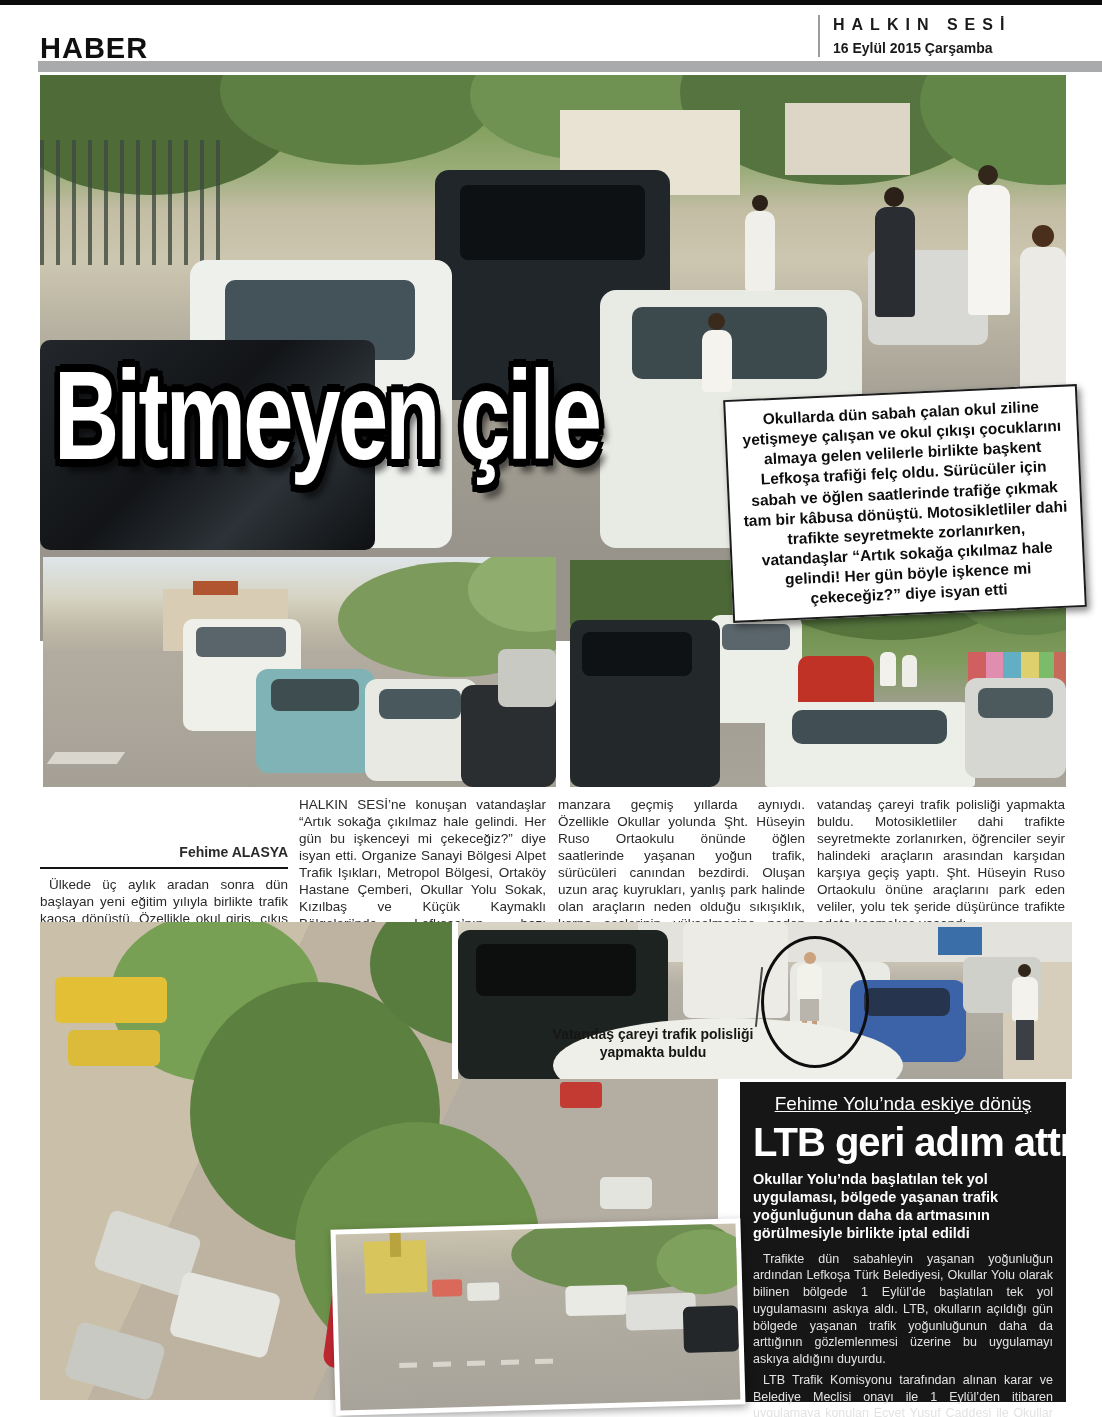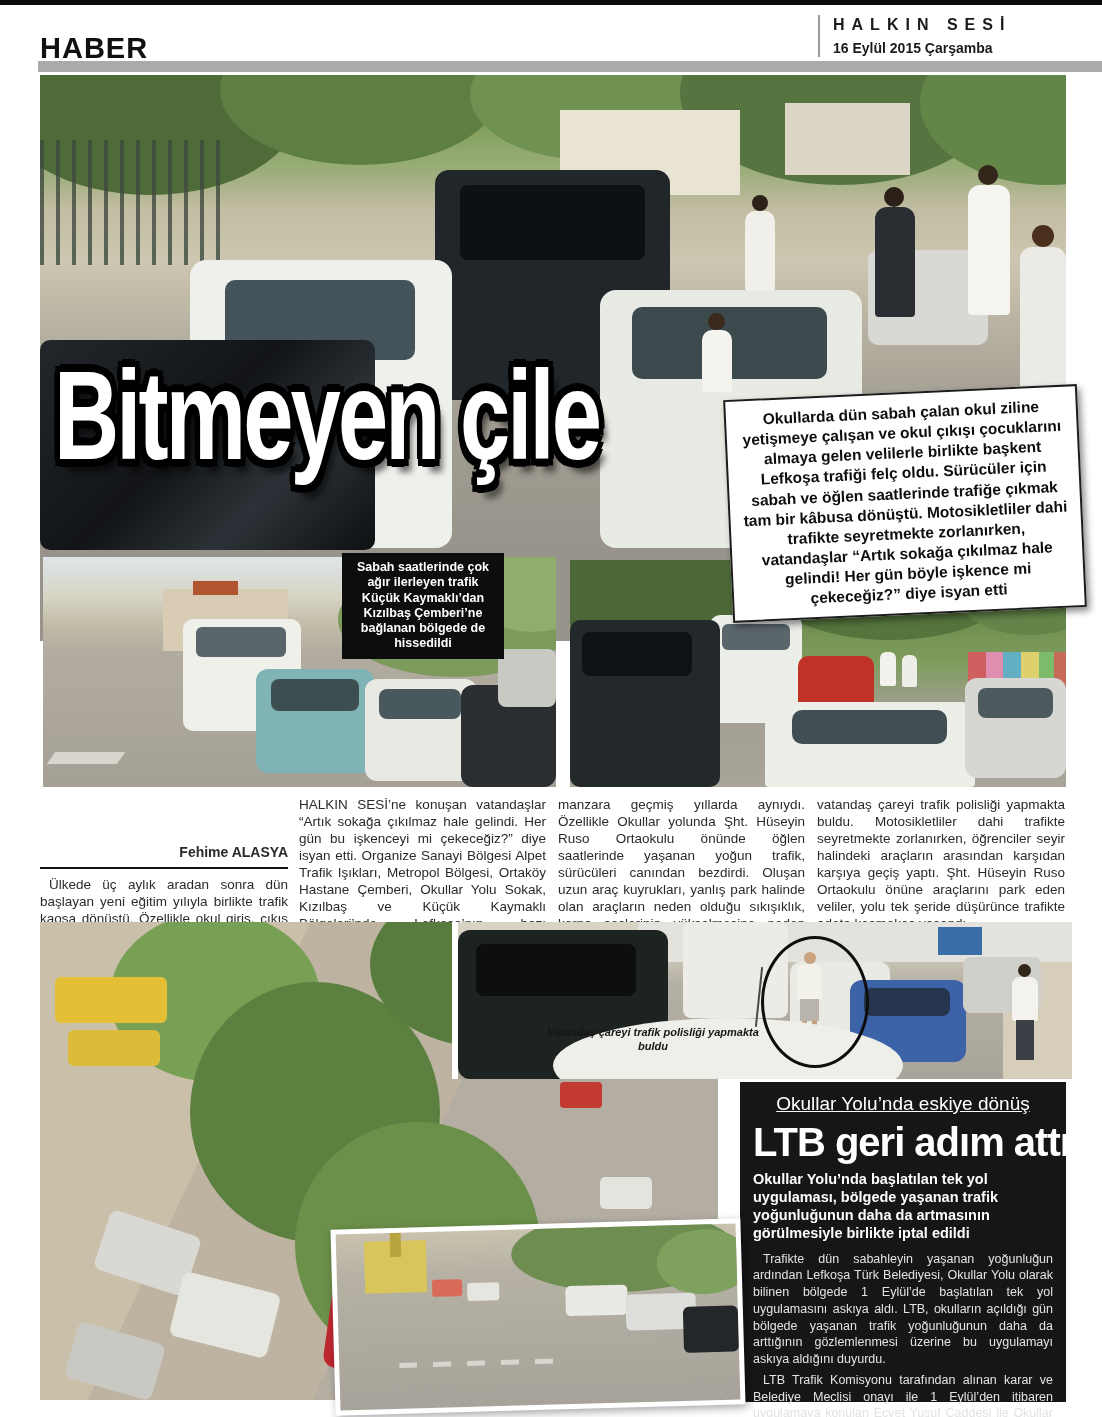--- a/index.html
+++ b/index.html
@@ -31,21 +31,21 @@
   .leadbox{position:absolute;left:728px;top:392px;width:328px;z-index:6;background:#fff;
            border:2px solid #1c1c1c;box-shadow:3px 4px 7px rgba(0,0,0,.45);
            transform:rotate(-2.6deg);padding:9px 11px;text-align:center;
            font-weight:bold;font-size:15.5px;line-height:1.3;color:#0e0e0e;}
 
   
   .cap-left{position:absolute;left:342px;top:553px;width:146px;z-index:6;background:#0d0d0d;
             color:#fff;font-weight:bold;font-size:12.5px;line-height:1.22;text-align:center;
             padding:7px 8px;}
   .cap-street{position:absolute;left:80px;top:104px;width:230px;z-index:4;color:#161616;
-              font-weight:bold;font-size:11px;line-height:1.25;text-align:center;font-style:italic;}
+              font-weight:bold;font-size:14px;line-height:1.25;text-align:center;}
 
   
   .col{position:absolute;top:796px;width:248px;font-size:13.5px;line-height:1.26;
        text-align:justify;color:#2a2a2a;}
   .byline{font-weight:bold;font-size:14px;text-align:right;padding-bottom:5px;
           border-bottom:2px solid #151515;margin-bottom:7px;margin-top:48px;}
   .indent{text-indent:9px;}
 
   
   .ltb{position:absolute;left:740px;top:1082px;width:326px;height:320px;background:#161616;
@@ -120,23 +120,20 @@
     <i class="s" style="left:153px;top:70px;width:90px;height:30px;border-radius:6px;background:#59656a;"></i>
     <i class="s" style="left:213px;top:112px;width:118px;height:104px;border-radius:12px;background:#7fb3b5;"></i>
     <i class="s" style="left:228px;top:122px;width:88px;height:32px;border-radius:8px;background:#3e4d50;"></i>
     <i class="s" style="left:322px;top:122px;width:112px;height:102px;border-radius:12px;background:#e8e9e3;"></i>
     <i class="s" style="left:336px;top:132px;width:82px;height:30px;border-radius:8px;background:#49585c;"></i>
     <i class="s" style="left:418px;top:128px;width:95px;height:102px;border-radius:12px;background:#2a2e30;"></i>
     <i class="s" style="left:455px;top:92px;width:58px;height:58px;border-radius:8px;background:#c9c9c4;"></i>
     <i class="s" style="left:8px;top:195px;width:70px;height:12px;background:#d9d6cd;transform:skewX(-35deg);"></i>
   </div>
 
-  <div class="cap-left">
-    <span>Sabah saatlerinde çok ağır ilerleyen trafik Küçük Kaymaklı’dan Kızılbaş Çemberi’ne bağlanan bölgede de hissedildi</span>
-  </div>
 
   <div class="photo" style="left:570px;top:560px;width:496px;height:227px;
        background:linear-gradient(180deg,#5f7d43 0,#6f8f4f 62px,#7f9c5e 102px,#a39f94 150px,#a8a49a 227px);">
     <i class="s" style="left:-30px;top:-35px;width:240px;height:120px;border-radius:50%;background:#4c6836;"></i>
     <i class="s" style="left:190px;top:-45px;width:260px;height:125px;border-radius:50%;background:#55753d;"></i>
     <i class="s" style="left:380px;top:-25px;width:160px;height:100px;border-radius:50%;background:#648549;"></i>
     <i class="s" style="left:398px;top:92px;width:98px;height:64px;background:linear-gradient(90deg,#d06060 0 18%,#e08db0 18% 36%,#62aec2 36% 54%,#ddd06d 54% 72%,#7cbb6a 72% 88%,#c86a5a 88% 100%);"></i>
     <i class="s" style="left:140px;top:55px;width:92px;height:108px;border-radius:10px;background:#eceee8;"></i>
     <i class="s" style="left:152px;top:64px;width:68px;height:26px;border-radius:6px;background:#5a666b;"></i>
     <i class="s" style="left:228px;top:96px;width:76px;height:82px;border-radius:10px;background:#c03226;"></i>
@@ -223,21 +220,21 @@
       <i class="s" style="left:95px;top:48px;width:30px;height:17px;border-radius:3px;background:#d96a5a;"></i>
       <i class="s" style="left:130px;top:52px;width:32px;height:18px;border-radius:3px;background:#e6e6e0;"></i>
       <i class="s" style="left:228px;top:58px;width:62px;height:30px;border-radius:5px;background:#eaeae4;"></i>
       <i class="s" style="left:288px;top:68px;width:70px;height:36px;border-radius:5px;background:#dededa;"></i>
       <i class="s" style="left:345px;top:82px;width:55px;height:46px;border-radius:6px;background:#24272a;"></i>
       <i class="s" style="left:60px;top:130px;width:160px;height:5px;background:repeating-linear-gradient(90deg,#d8d5cc 0 18px,rgba(0,0,0,0) 18px 34px);"></i>
     </div>
   </div>
 
   <div class="ltb">
-    <div class="ltb-kicker">Okullar Yolu’nda eskiye dönüş</div>
+    <div class="ltb-kicker">Fehime Yolu’nda eskiye dönüş</div>
     <div class="ltb-head">LTB geri adım attı</div>
     <div class="ltb-deck">Okullar Yolu’nda başlatılan tek yol uygulaması, bölgede yaşanan trafik yoğunluğunun daha da artmasının görülmesiyle birlikte iptal edildi</div>
     <div class="ltb-body">
       <p>Trafikte dün sabahleyin yaşanan yoğunluğun ardından Lefkoşa Türk Belediyesi, Okullar Yolu olarak bilinen bölgede 1 Eylül’de başlatılan tek yol uygulamasını askıya aldı. LTB, okulların açıldığı gün bölgede yaşanan trafik yoğunluğunun daha da arttığının gözlemlenmesi üzerine bu uygulamayı askıya aldığını duyurdu.</p>
       <p>LTB Trafik Komisyonu tarafından alınan karar ve Belediye Meclisi onayı ile 1 Eylül’den itibaren uygulamaya konulan Ecvet Yusuf Caddesi ile Okullar Yolu Sokak ve Şehit Sıtkı Hasan Sokak’ı kapsayan düzenlemeyle trafiğin rahatlatılması amaçlandığı belirtilen belediye açıklamasında, “okulların açıldığı dün itibarıyla bölgede yaşanan trafik yoğunluğunun daha da arttığının gözlemlendiği ve tek yol uygulamasının askıya alındığı” belirtildi.</p>
     </div>
   </div>
 
 </div>
 

